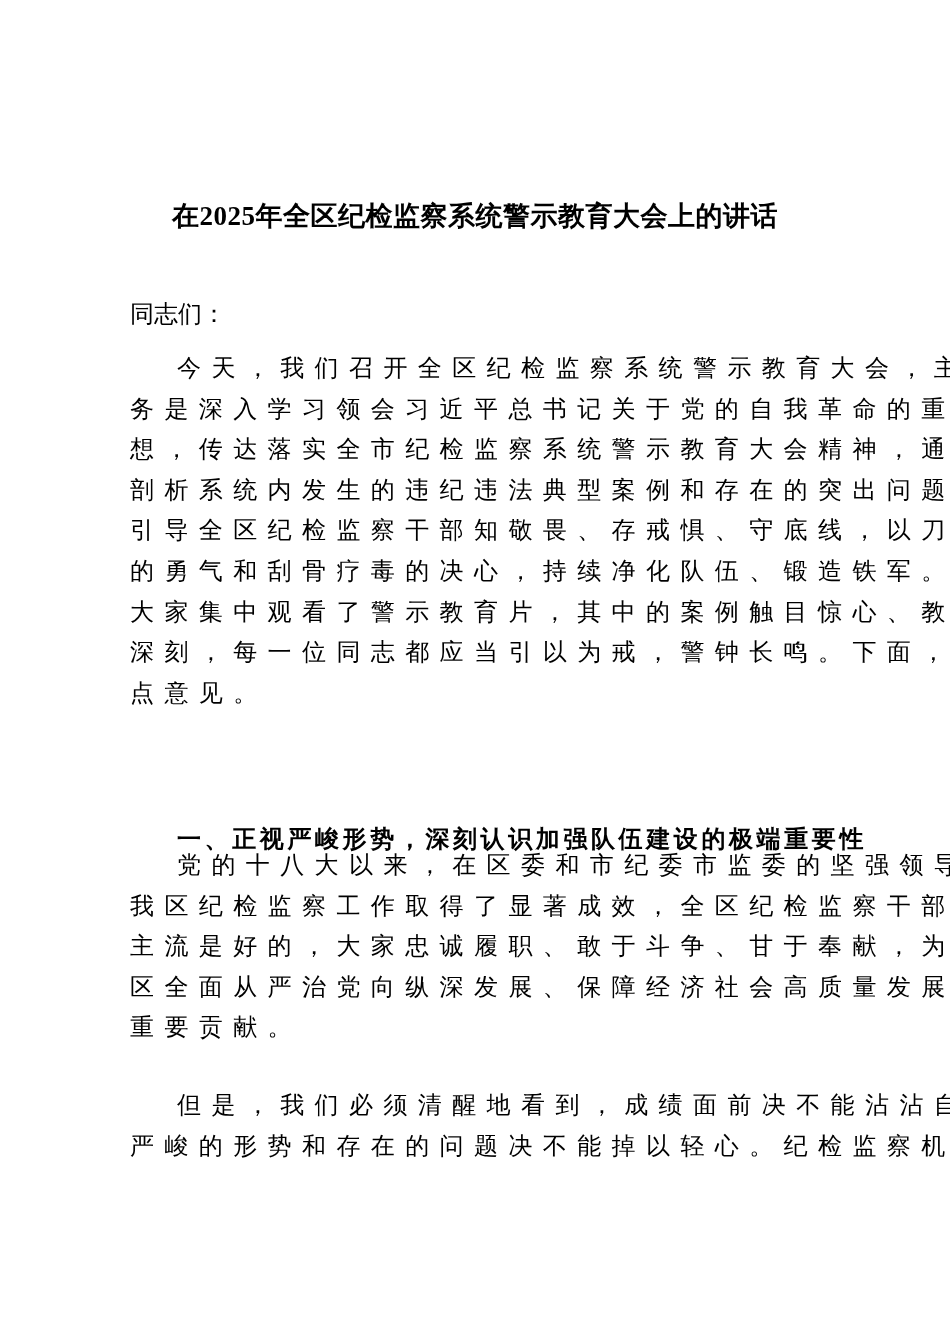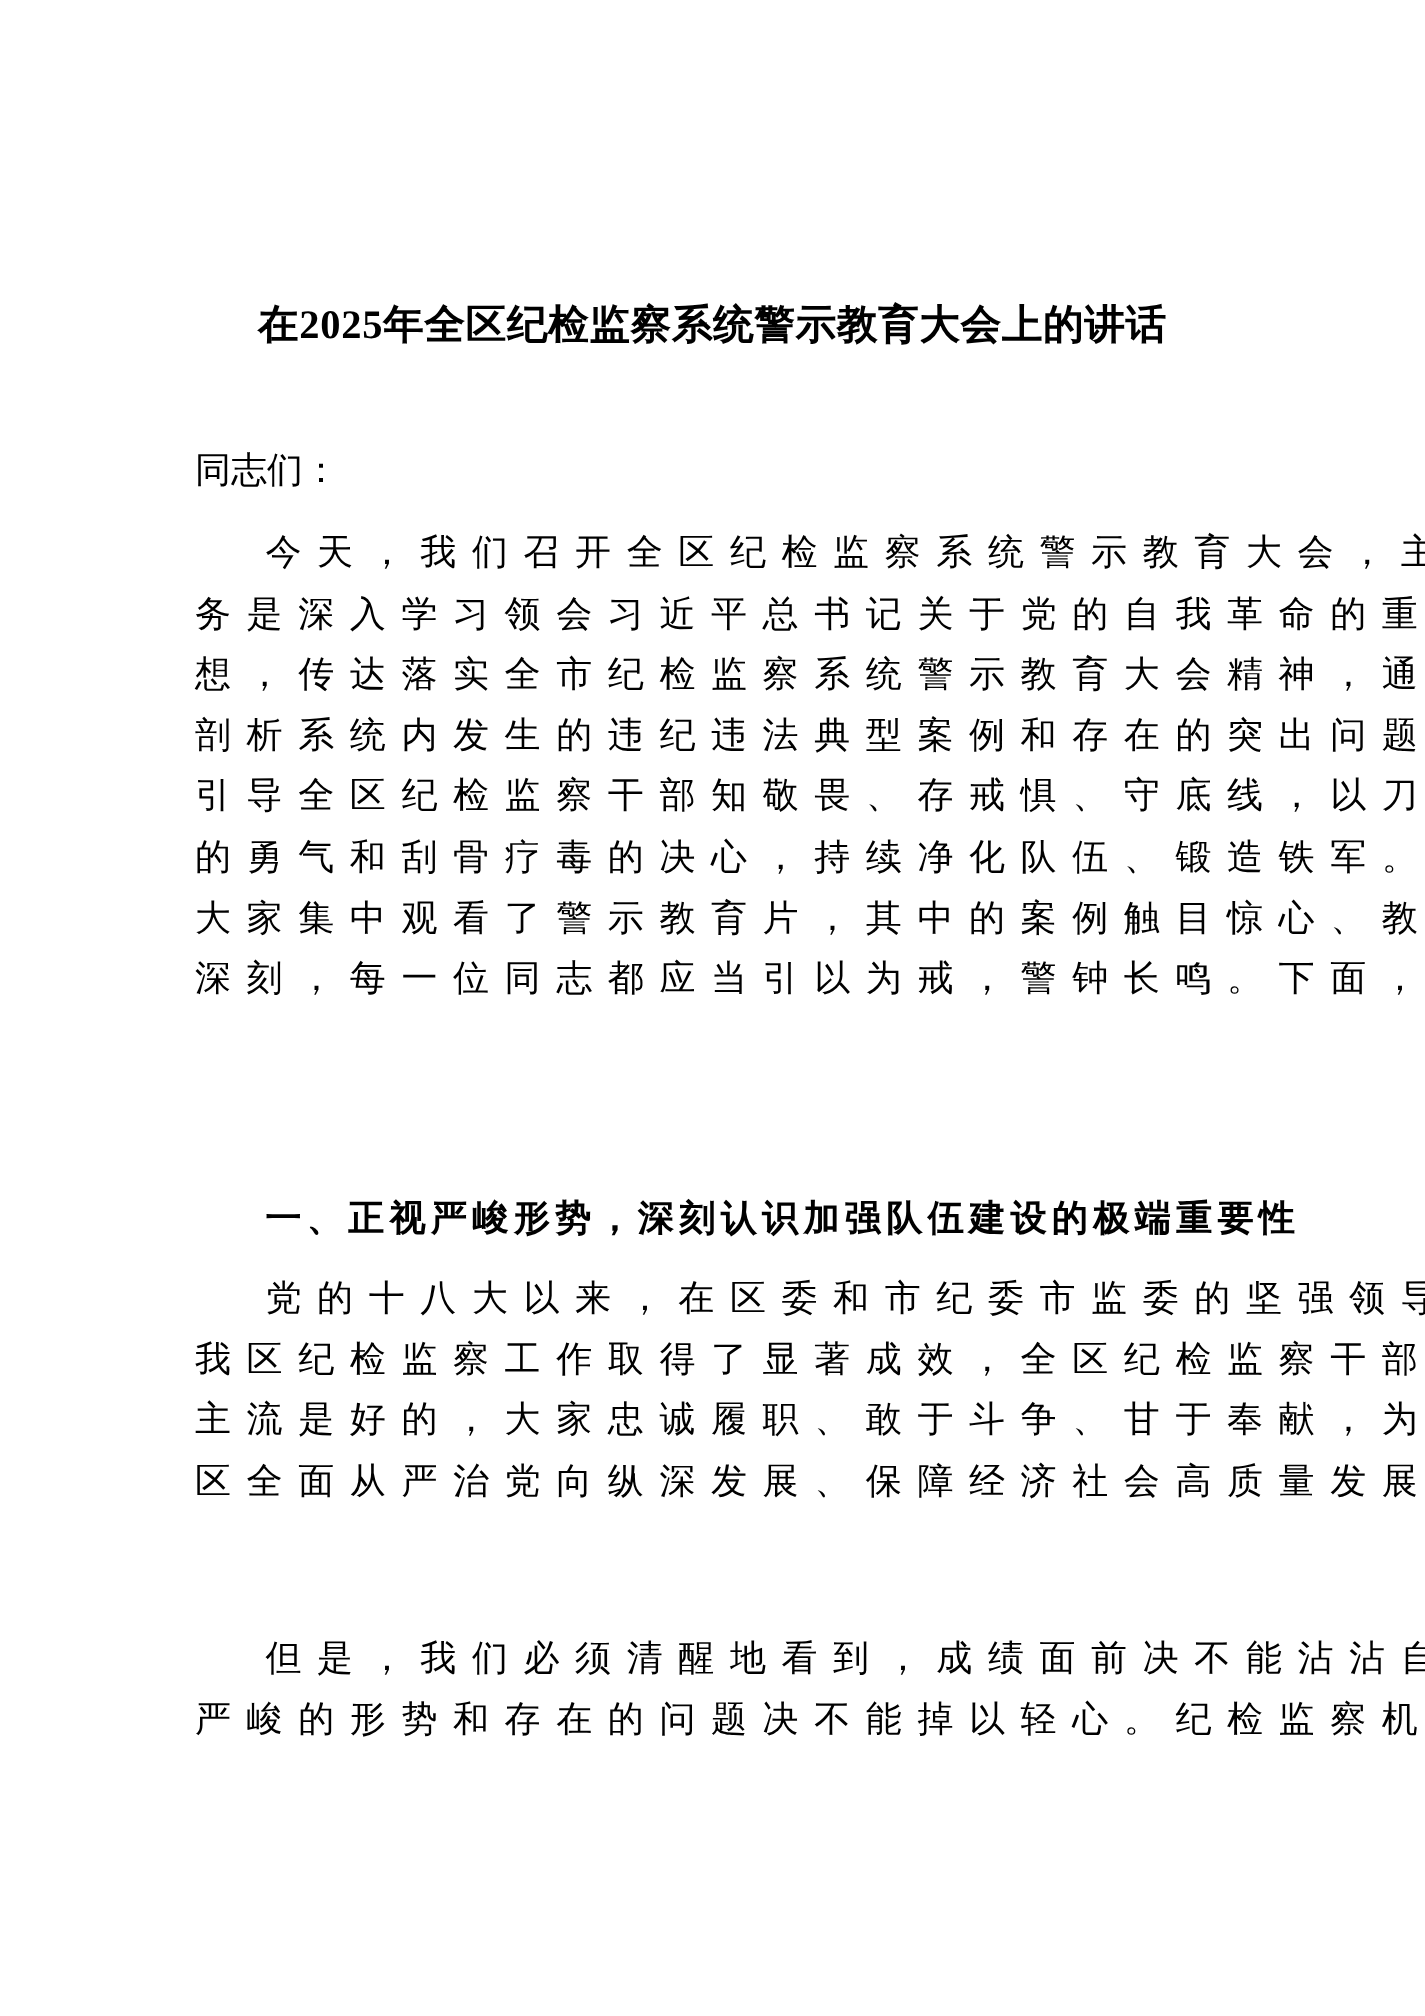--- a/index.html
+++ b/index.html
@@ -58,54 +58,57 @@
     }
     .line {
       display: block;
       white-space: nowrap;
       height: 40.6px;
     }
     .indent {
       padding-left: 47px;
     }
     .heading {
-      font-family: Liberation Mono, monospace;
+      font-family: Liberation Sans, sans-serif;
       font-weight: bold;
       letter-spacing: 3.6px;
+      margin-top: 24px;
     }
   </style>
 </head>
 <body>
 
 <div class="page">
 
   <div class="title">在2025年全区纪检监察系统警示教育大会上的讲话</div>
 
   <div class="salutation">同志们：</div>
 
   <div class="body-text" style="top:348px;">
     <span class="line indent">今天，我们召开全区纪检监察系统警示教育大会，主要任</span>
     <span class="line">务是深入学习领会习近平总书记关于党的自我革命的重要思</span>
     <span class="line">想，传达落实全市纪检监察系统警示教育大会精神，通过深刻</span>
     <span class="line">剖析系统内发生的违纪违法典型案例和存在的突出问题，教育</span>
     <span class="line">引导全区纪检监察干部知敬畏、存戒惧、守底线，以刀刃向内</span>
     <span class="line">的勇气和刮骨疗毒的决心，持续净化队伍、锻造铁军。刚才，</span>
     <span class="line">大家集中观看了警示教育片，其中的案例触目惊心、教训极其</span>
     <span class="line">深刻，每一位同志都应当引以为戒，警钟长鸣。下面，我讲几</span>
+    <span class="line">点意见。</span>
   </div>
 
   <div class="body-text heading" style="top:795px;">
     <span class="line indent">一、正视严峻形势，深刻认识加强队伍建设的极端重要性</span>
   </div>
 
   <div class="body-text" style="top:845px;">
     <span class="line indent">党的十八大以来，在区委和市纪委市监委的坚强领导下，</span>
     <span class="line">我区纪检监察工作取得了显著成效，全区纪检监察干部队伍的</span>
     <span class="line">主流是好的，大家忠诚履职、敢于斗争、甘于奉献，为推动全</span>
     <span class="line">区全面从严治党向纵深发展、保障经济社会高质量发展作出了</span>
+    <span class="line">重要贡献。</span>
   </div>
 
   <div class="body-text" style="top:1085px;">
     <span class="line indent">但是，我们必须清醒地看到，成绩面前决不能沾沾自喜，</span>
     <span class="line">严峻的形势和存在的问题决不能掉以轻心。纪检监察机关不是</span>
   </div>
 
 </div>
 
 </body></html>

